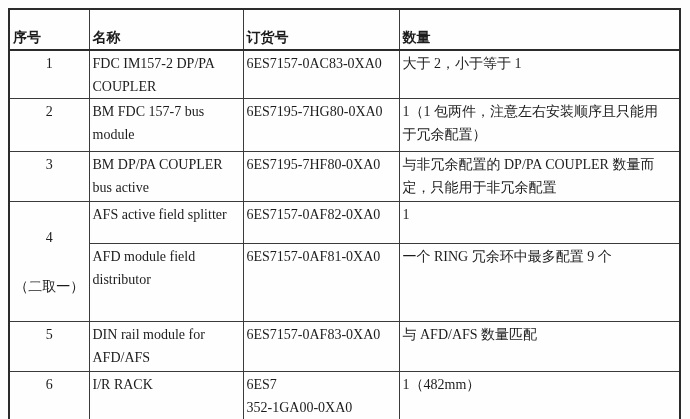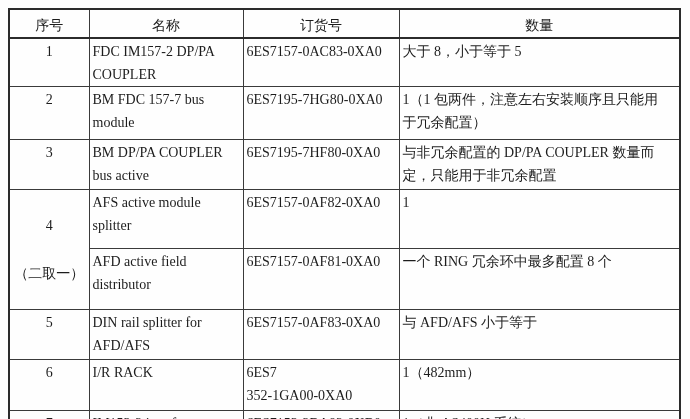--- a/index.html
+++ b/index.html
@@ -30,24 +30,24 @@
     vertical-align: top;
     padding: 1px 3px 0 3px;
     font-family: "Liberation Serif", "DejaVu Serif", serif;
     font-size: 14px;
     line-height: 23px;
     color: #1c1c1c;
     white-space: pre-line;
     overflow: hidden;
   }
   table.doc-table th {
-    font-weight: normal;
-    text-align: center;
+    font-weight: bold;
+    text-align: left;
     border-bottom: 2px solid #2b2b2b;
-    padding-top: 4px;
+    padding-top: 16px;
   }
   .col-serial { width: 80px; }
   .col-name   { width: 154px; }
   .col-order  { width: 156px; }
   .col-qty    { width: 281px; }
   th.c-serial, td.c-serial { text-align: center; }
   tr.r-head { height: 22px; }
   tr.r-1 { height: 47px; }
   tr.r-2 { height: 53px; }
   tr.r-3 { height: 50px; }
@@ -55,21 +55,20 @@
   tr.r-4b { height: 50px; }
   tr.r-5 { height: 50px; }
   tr.r-6 { height: 51px; }
   tr.r-7 { height: 50px; }
   .serial-top {
     display: block;
     height: 26px;
   }
   .serial-note {
     display: block;
-    font-family: Liberation Mono, monospace;
   }
 </style>
 </head>
 <body>
 
 <div class="page">
   <table class="doc-table">
     <colgroup>
       <col class="col-serial">
       <col class="col-name">
@@ -81,21 +80,21 @@
       <th class="c-serial">序号</th>
       <th>名称</th>
       <th>订货号</th>
       <th>数量</th>
     </tr>
     <tr class="r-1">
       <td class="c-serial">1</td>
       <td>FDC IM157-2 DP/PA
 COUPLER</td>
       <td>6ES7157-0AC83-0XA0</td>
-      <td>大于 8，小于等于 5</td>
+      <td>大于 2，小于等于 1</td>
     </tr>
     <tr class="r-2">
       <td class="c-serial">2</td>
       <td>BM FDC 157-7 bus
 module</td>
       <td>6ES7195-7HG80-0XA0</td>
       <td>1（1 包两件，注意左右安装顺序且只能用
 于冗余配置）</td>
     </tr>
     <tr class="r-3">
@@ -104,36 +103,36 @@
 bus active</td>
       <td>6ES7195-7HF80-0XA0</td>
       <td>与非冗余配置的 DP/PA COUPLER 数量而
 定，只能用于非冗余配置</td>
     </tr>
     <tr class="r-4a">
       <td class="c-serial" rowspan="2">
         <span class="serial-top">4</span>
         <span class="serial-note">（二取一）</span>
       </td>
-      <td>AFS active module splitter</td>
+      <td>AFS active field splitter</td>
       <td>6ES7157-0AF82-0XA0</td>
       <td>1</td>
     </tr>
     <tr class="r-4b">
-      <td>AFD active field
+      <td>AFD module field
 distributor</td>
       <td>6ES7157-0AF81-0XA0</td>
-      <td>一个 RING 冗余环中最多配置 8 个</td>
+      <td>一个 RING 冗余环中最多配置 9 个</td>
     </tr>
     <tr class="r-5">
       <td class="c-serial">5</td>
-      <td>DIN rail splitter for
+      <td>DIN rail module for
 AFD/AFS</td>
       <td>6ES7157-0AF83-0XA0</td>
-      <td>与 AFD/AFS 小于等于</td>
+      <td>与 AFD/AFS 数量匹配</td>
     </tr>
     <tr class="r-6">
       <td class="c-serial">6</td>
       <td>I/R RACK</td>
       <td>6ES7
 352-1GA00-0XA0</td>
       <td>1（482mm）</td>
     </tr>
     <tr class="r-7">
       <td class="c-serial">7</td>

